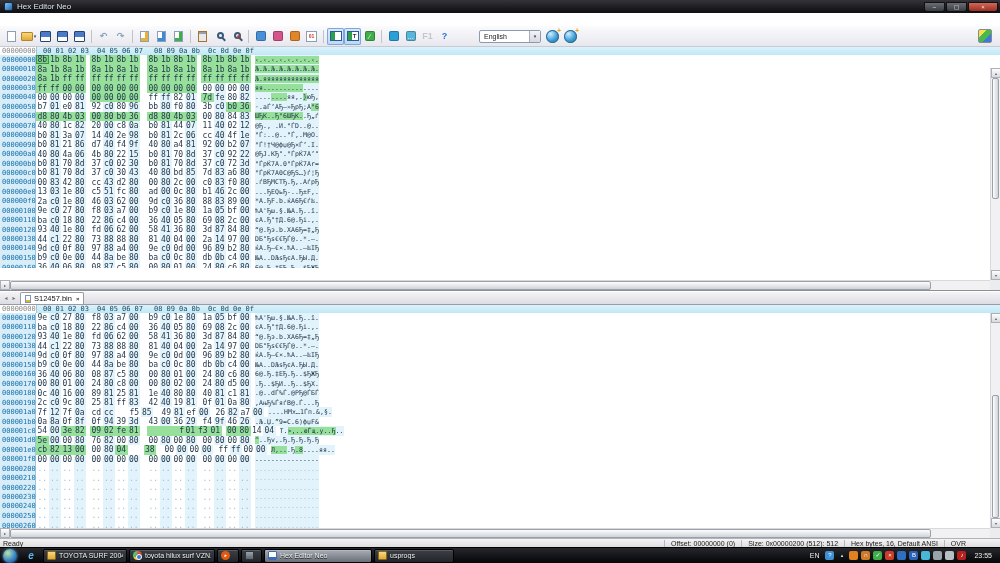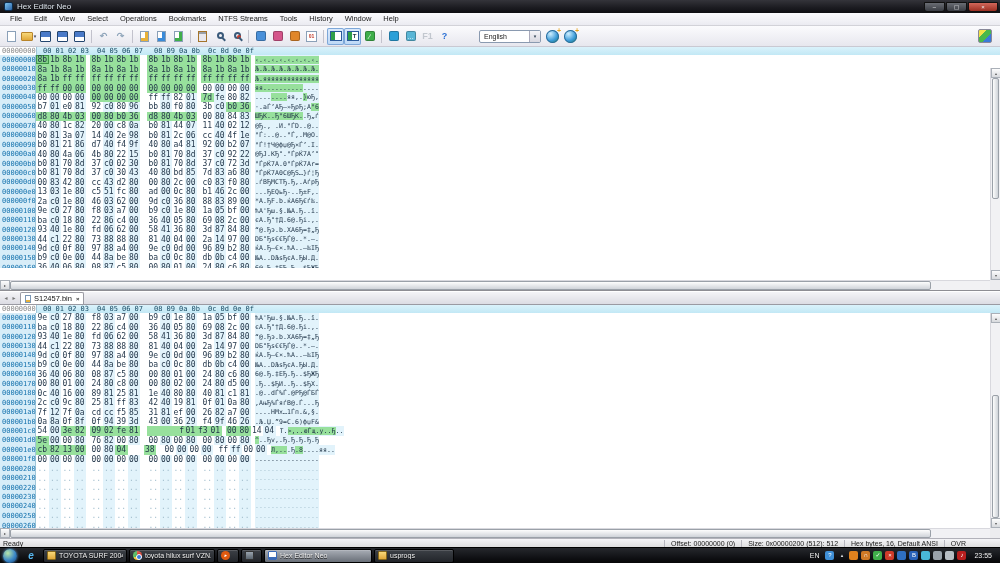--- a/index.html
+++ b/index.html
@@ -148,33 +148,20 @@
   <div class="titlebar">
     <span class="appico"></span>
     <span class="apptitle">Hex Editor Neo</span>
     <span class="wc">
       <span class="wbtn">–</span>
       <span class="wbtn">▢</span>
       <span class="wbtn close">×</span>
     </span>
   </div>
 
-  <div class="menubar" id="menubar">
-      <span class="mitem">File</span>
-      <span class="mitem">Edit</span>
-      <span class="mitem">View</span>
-      <span class="mitem">Select</span>
-      <span class="mitem">Operations</span>
-      <span class="mitem">Bookmarks</span>
-      <span class="mitem">NTFS Streams</span>
-      <span class="mitem">Tools</span>
-      <span class="mitem">History</span>
-      <span class="mitem">Window</span>
-      <span class="mitem">Help</span>
-    </div>
 
   <div class="toolbar">
     <span id="tbicons">
         <span class="tbtn">
           <i class="gl g-page"></i>
         </span>
         <span class="tbtn">
           <i class="gl g-folder"></i>
           <i class="tcaret">▾</i>
         </span>
@@ -1553,23 +1540,23 @@
           </span>
         </div>
         <div class="row">
           <span class="off">000001a0</span>
           <span class="byte" style="margin-left: 0px;">7f</span>
           <span class="byte alt" style="margin-left: 0px;">12</span>
           <span class="byte" style="margin-left: 0px;">7f</span>
           <span class="byte alt" style="margin-left: 0px;">0a</span>
           <span class="byte" style="margin-left: 4px;">cd</span>
           <span class="byte alt" style="margin-left: 0px;">cc</span>
-          <span class="byte" style="margin-left: 0px;">f5</span>
+          <span class="byte" style="margin-left: 13px;">f5</span>
           <span class="byte alt" style="margin-left: 0px;">85</span>
-          <span class="byte" style="margin-left: 7px;">31</span>
+          <span class="byte" style="margin-left: 7px;">49</span>
           <span class="byte alt" style="margin-left: 0px;">81</span>
           <span class="byte" style="margin-left: 0px;">ef</span>
           <span class="byte alt" style="margin-left: 0px;">00</span>
           <span class="byte" style="margin-left: 4px;">26</span>
           <span class="byte alt" style="margin-left: 0px;">82</span>
           <span class="byte" style="margin-left: 0px;">a7</span>
           <span class="byte alt" style="margin-left: 0px;">00</span>
           <span class="asc">
             <span class="ch">.</span>
             <span class="ch">.</span>

